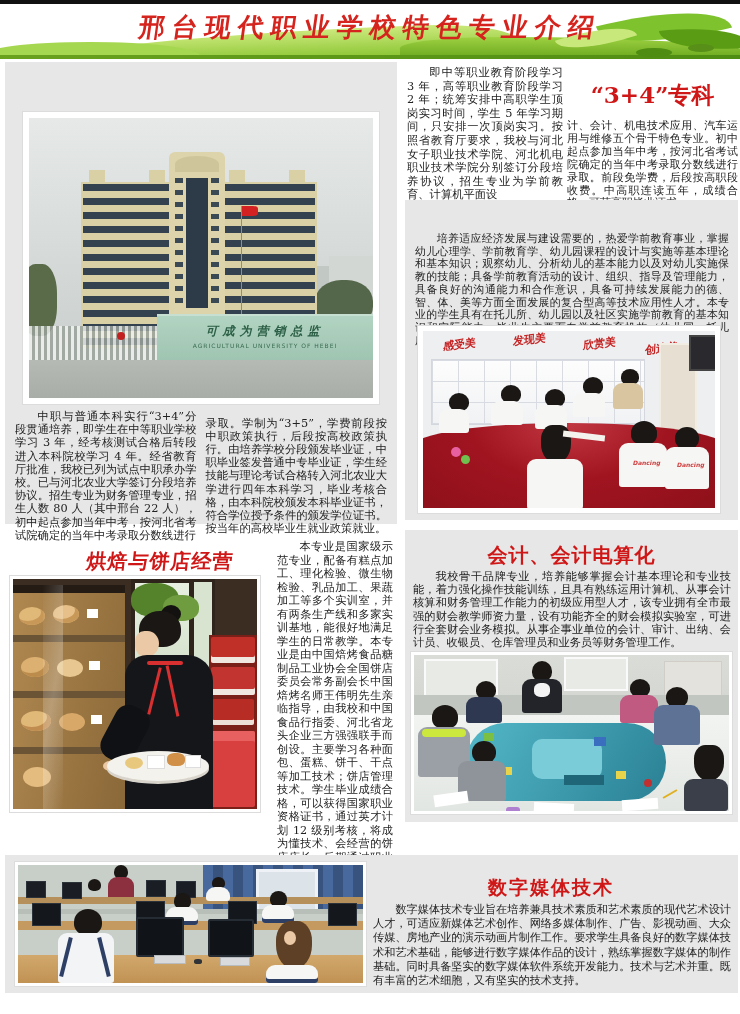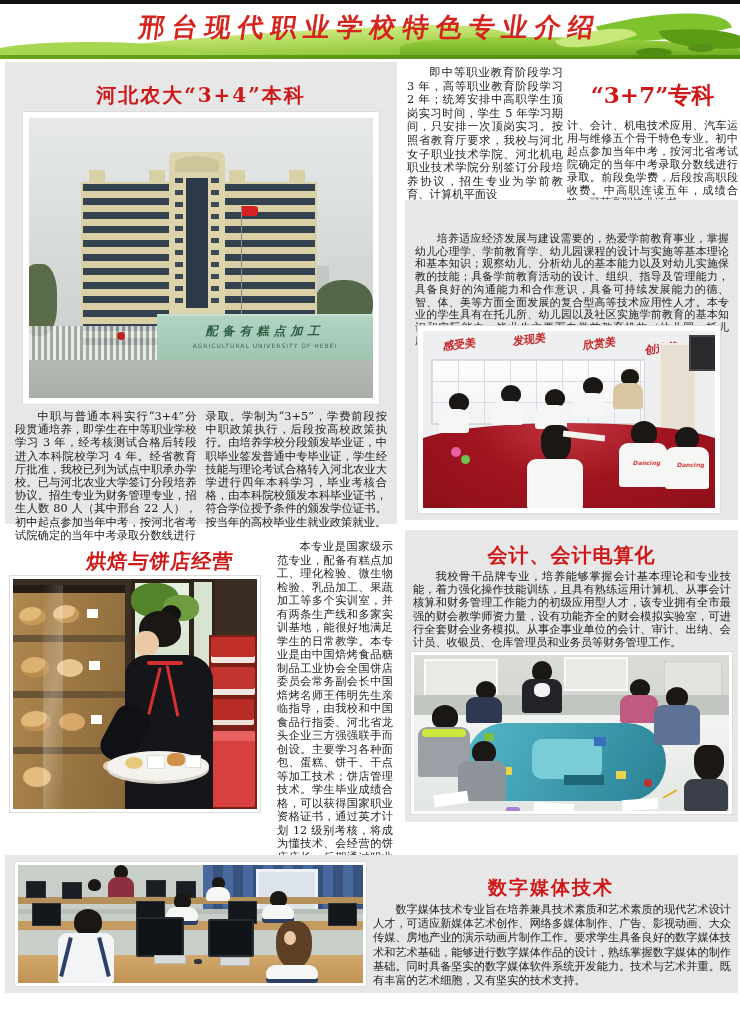--- a/index.html
+++ b/index.html
@@ -41,21 +41,20 @@
     <div class="a" style="left:598px;top:6px;width:132px;height:34px;background:#7ec22e;border-radius:0 100% 0 100%;transform:rotate(-14deg);"></div>
     <div class="a" style="left:660px;top:22px;width:92px;height:26px;background:#5a9c14;border-radius:0 100% 0 100%;transform:rotate(-6deg);"></div>
     <div class="a" style="left:556px;top:24px;width:80px;height:20px;background:#c9e87c;border-radius:0 100% 0 100%;transform:rotate(-18deg);"></div>
     <div class="a" style="left:0;top:51px;width:740px;height:4px;background:linear-gradient(90deg,#6aa21e,#4e8c12);"></div>
     <div class="a" style="left:636px;top:44px;width:36px;height:9px;background:#4e8c12;border-radius:50%;"></div>
     <div class="a" style="left:688px;top:40px;width:26px;height:8px;background:#578f18;border-radius:50%;"></div>
     <div class="banner-title">邢台现代职业学校特色专业介绍</div>
   </div>
 
   <div class="sec" style="left:5px;top:62px;width:392px;height:462px;">
-    <div class="title a" style="left:0;top:20px;width:392px;font-size:20px;letter-spacing:2px;">河北农大“3+4”本科</div>
 
     <div class="photo-frame" style="left:18px;top:50px;width:356px;height:292px;padding:6px;">
       <div class="scene" style="background:linear-gradient(#e6e9e8,#d2d7d5 60%,#c6ccc9);">
         <div class="a" style="left:255px;top:148px;width:85px;height:46px;background:#c2c8c4;"></div>
         <div class="a" style="left:300px;top:138px;width:44px;height:56px;background:#d2d7d3;"></div>
         <div class="a" style="left:286px;top:162px;width:58px;height:48px;background:#55674a;border-radius:45%;"></div>
         <div class="a" style="left:-8px;top:146px;width:36px;height:72px;background:#5a6b4a;border-radius:40%;"></div>
 
         <div class="a" style="left:52px;top:64px;width:92px;height:162px;background:repeating-linear-gradient(180deg,#33424e 0 7px,#d9d0a6 7px 14px);border:2px solid #d9d0a6;"></div>
         <div class="a" style="left:192px;top:64px;width:92px;height:162px;background:repeating-linear-gradient(180deg,#33424e 0 7px,#d9d0a6 7px 14px);border:2px solid #d9d0a6;"></div>
@@ -66,38 +65,38 @@
         <div class="a" style="left:182px;top:60px;width:8px;height:130px;background:repeating-linear-gradient(180deg,#3a4954 0 5px,#ddd4ab 5px 12px);"></div>
         <div class="a" style="left:60px;top:52px;width:16px;height:14px;background:#d9d0a6;"></div>
         <div class="a" style="left:120px;top:52px;width:16px;height:14px;background:#d9d0a6;"></div>
         <div class="a" style="left:200px;top:52px;width:16px;height:14px;background:#d9d0a6;"></div>
         <div class="a" style="left:260px;top:52px;width:16px;height:14px;background:#d9d0a6;"></div>
 
         <div class="a" style="left:212px;top:88px;width:1px;height:146px;background:#8a8f8a;"></div>
         <div class="a" style="left:213px;top:88px;width:16px;height:10px;background:#d42222;border-radius:0 30% 30% 0;"></div>
 
         <div class="a" style="left:128px;top:196px;width:216px;height:50px;background:linear-gradient(#b2d4c2,#9cc2ae);border-top:2px solid #c6dfd1;">
-          <div class="gate-cn">配备有糕点加工</div>
+          <div class="gate-cn">可成为营销总监</div>
           <div class="gate-en">AGRICULTURAL UNIVERSITY OF HEBEI</div>
         </div>
         <div class="a" style="left:0;top:208px;width:128px;height:34px;background:repeating-linear-gradient(90deg,#eef1ee 0 3px,#9aa29b 3px 6px);opacity:.85;"></div>
         <div class="a" style="left:88px;top:214px;width:8px;height:8px;background:#c22020;border-radius:50%;"></div>
         <div class="a" style="left:0;top:242px;width:344px;height:38px;background:linear-gradient(#b5bab5,#a8ada8);"></div>
       </div>
     </div>
 
-    <div class="a" style="left:10px;top:348px;width:372px;display:flex;gap:9px;">
+    <div class="a" style="left:10px;top:348px;width:372px;display:flex;gap:9px;align-items:center;">
       <p class="body-txt indent" style="width:182px;font-size:11.3px;line-height:13.2px;">中职与普通本科实行“3+4”分段贯通培养，即学生在中等职业学校学习 3 年，经考核测试合格后转段进入本科院校学习 4 年。经省教育厅批准，我校已列为试点中职承办学校。已与河北农业大学签订分段培养协议。招生专业为财务管理专业，招生人数 80 人（其中邢台 22 人），初中起点参加当年中考，按河北省考试院确定的当年中考录取分数线进行</p>
       <p class="body-txt" style="width:182px;font-size:11.3px;line-height:13.2px;">录取。学制为“3+5”，学费前段按中职政策执行，后段按高校政策执行。由培养学校分段颁发毕业证，中职毕业签发普通中专毕业证，学生经技能与理论考试合格转入河北农业大学进行四年本科学习，毕业考核合格，由本科院校颁发本科毕业证书，符合学位授予条件的颁发学位证书。按当年的高校毕业生就业政策就业。</p>
     </div>
   </div>
 
   <div class="sec white" style="left:405px;top:62px;width:333px;height:132px;">
     <p class="body-txt indent a" style="left:2px;top:4px;width:156px;font-size:11.3px;line-height:13.6px;">即中等职业教育阶段学习 3 年，高等职业教育阶段学习 2 年；统筹安排中高职学生顶岗实习时间，学生 5 年学习期间，只安排一次顶岗实习。按照省教育厅要求，我校与河北女子职业技术学院、河北机电职业技术学院分别签订分段培养协议，招生专业为学前教育、计算机平面设</p>
-    <div class="title a" style="left:162px;top:18px;width:171px;font-size:23px;">“3+7”专科</div>
+    <div class="title a" style="left:162px;top:18px;width:171px;font-size:23px;">“3+4”专科</div>
     <p class="body-txt a" style="left:162px;top:58px;width:171px;font-size:11px;line-height:12.9px;">计、会计、机电技术应用、汽车运用与维修五个骨干特色专业。初中起点参加当年中考，按河北省考试院确定的当年中考录取分数线进行录取。前段免学费，后段按高职段收费。中高职连读五年，成绩合格，可获高职毕业证书。</p>
   </div>
 
   <div class="sec" style="left:405px;top:200px;width:333px;height:320px;">
     <p class="body-txt indent a" style="left:10px;top:33px;width:314px;font-size:10.9px;line-height:12.7px;">培养适应经济发展与建设需要的，热爱学前教育事业，掌握幼儿心理学、学前教育学、幼儿园课程的设计与实施等基本理论和基本知识；观察幼儿、分析幼儿的基本能力以及对幼儿实施保教的技能；具备学前教育活动的设计、组织、指导及管理能力，具备良好的沟通能力和合作意识，具备可持续发展能力的德、智、体、美等方面全面发展的复合型高等技术应用性人才。本专业的学生具有在托儿所、幼儿园以及社区实施学前教育的基本知识和实际能力，毕业生主要面向学前教育机构（幼儿园、托儿所、亲子园、学前班）从事教育工作。</p>
 
     <div class="photo-frame" style="left:13px;top:126px;width:302px;height:187px;padding:5px;">
       <div class="scene" style="background:#edeff1;">
         <span class="wallword" style="left:20px;top:6px;">感受美</span>
         <span class="wallword" style="left:90px;top:1px;">发现美</span>

